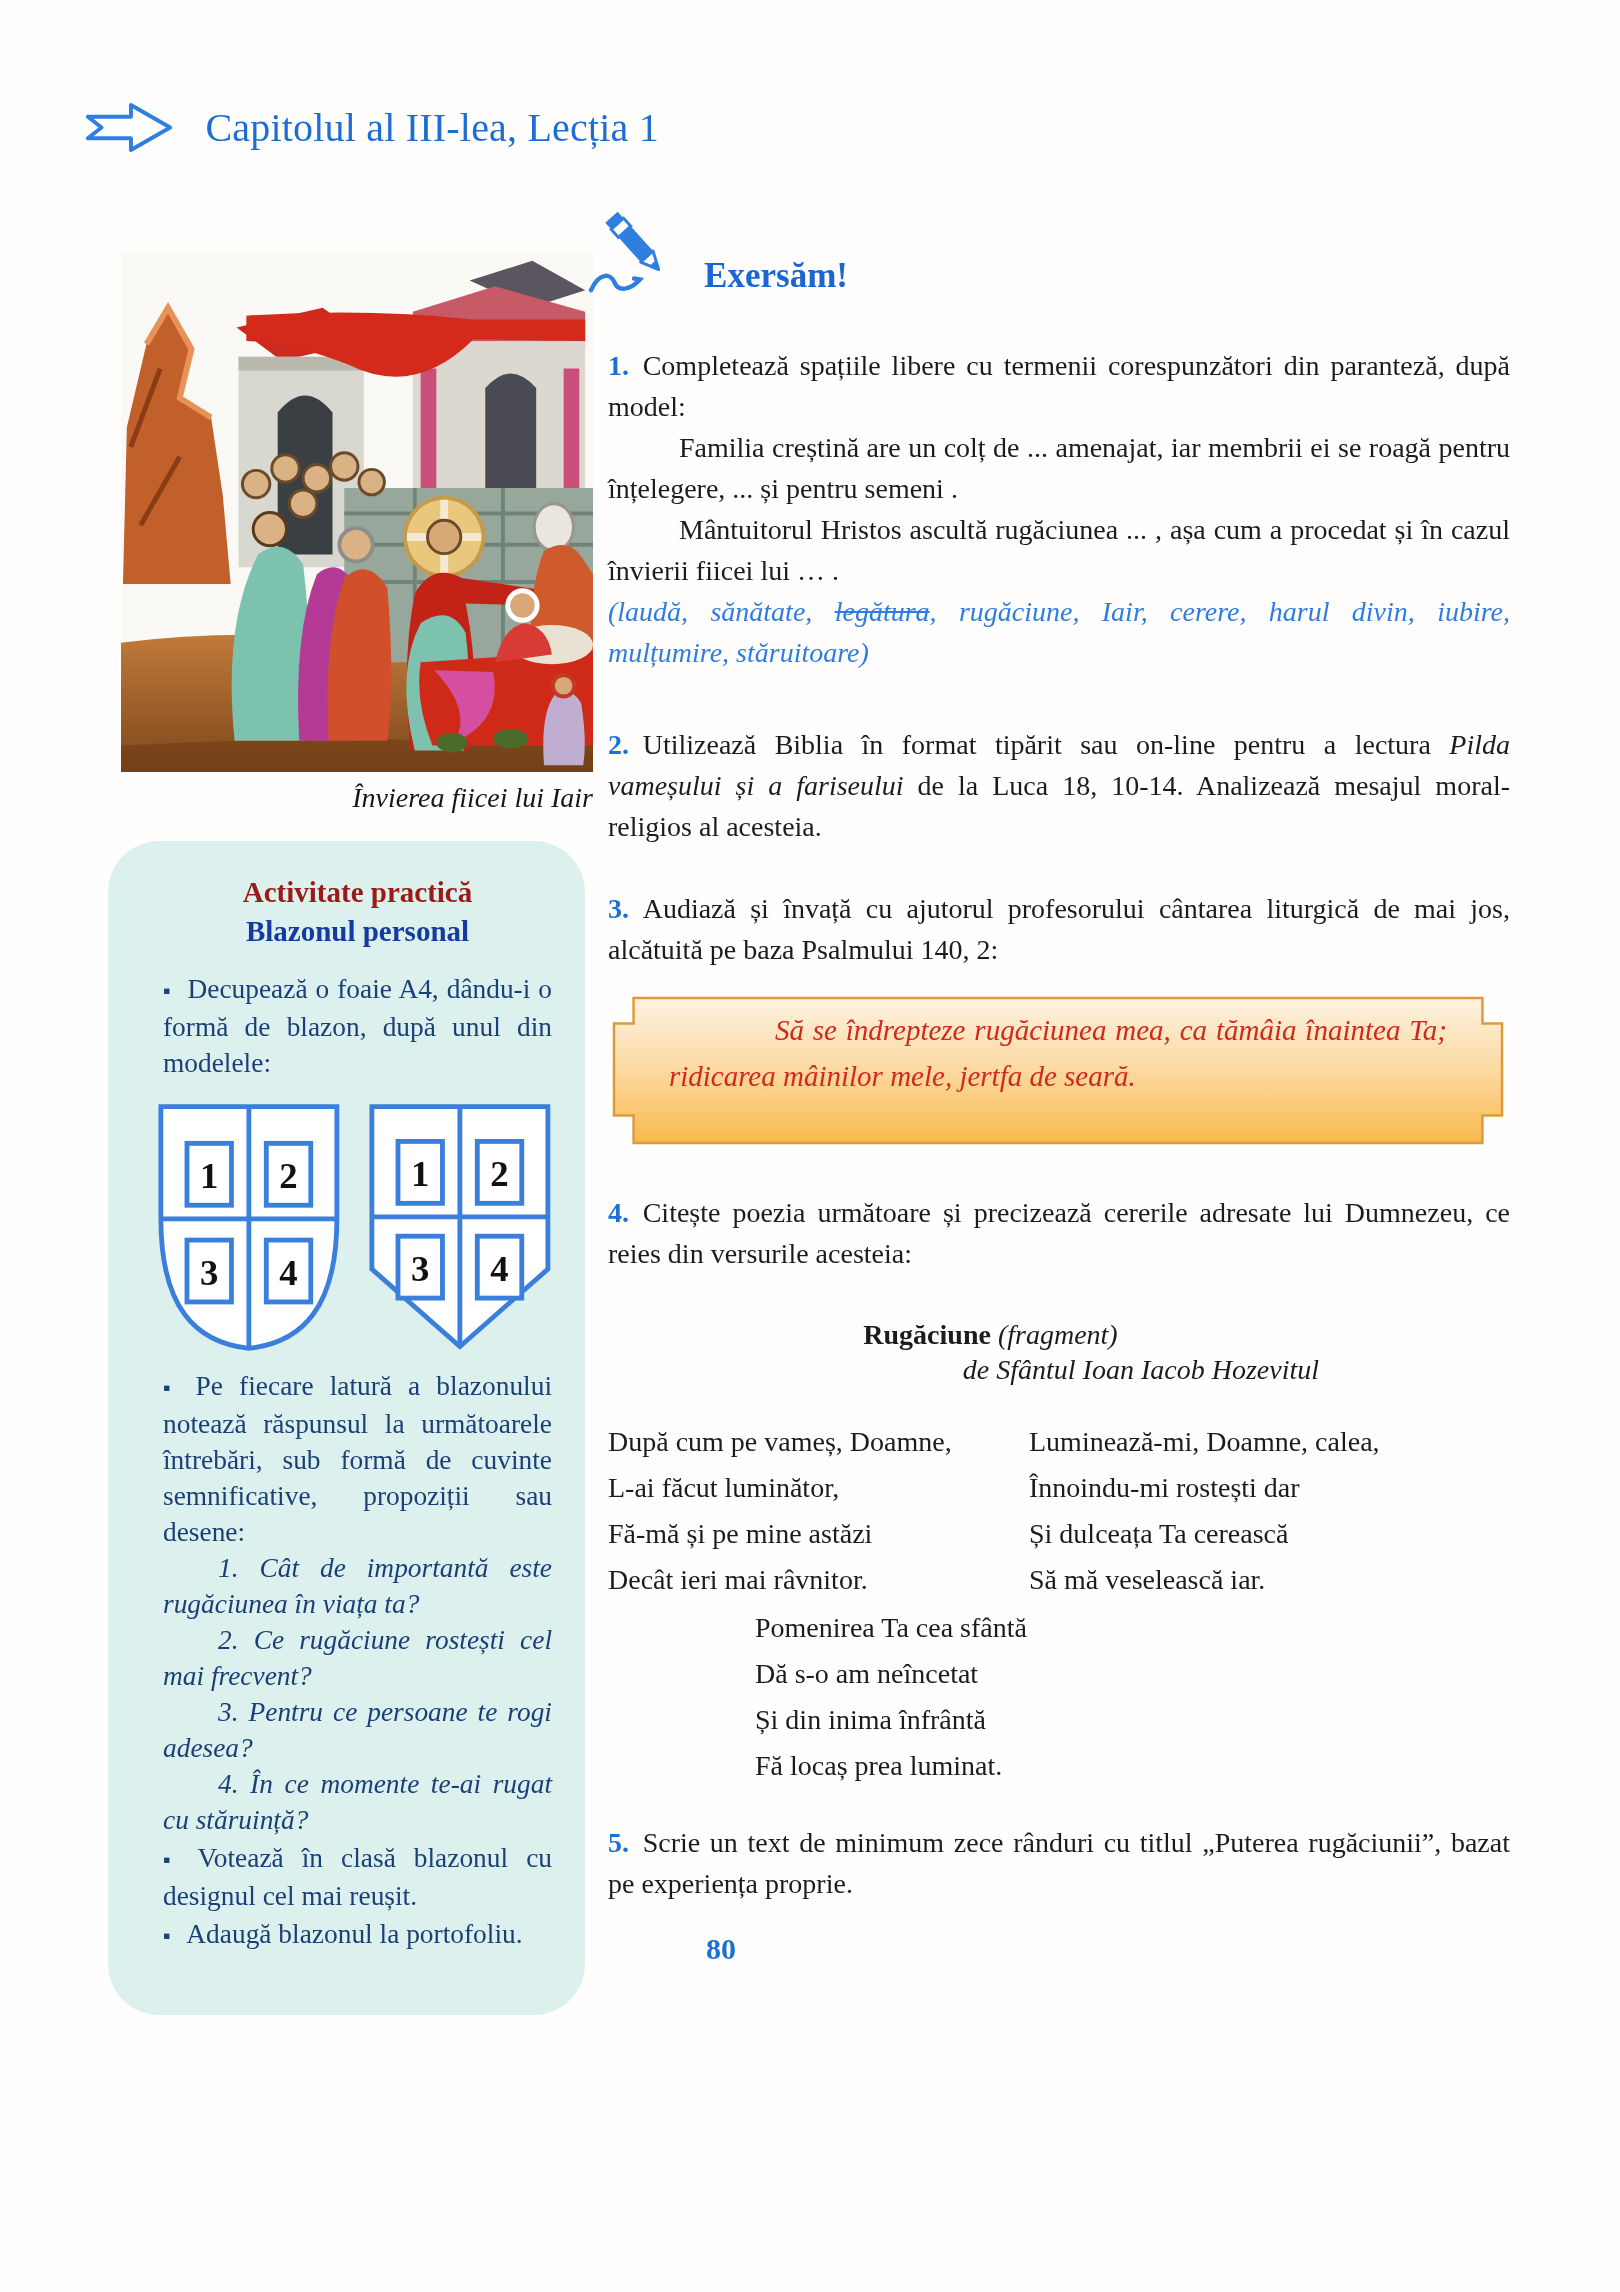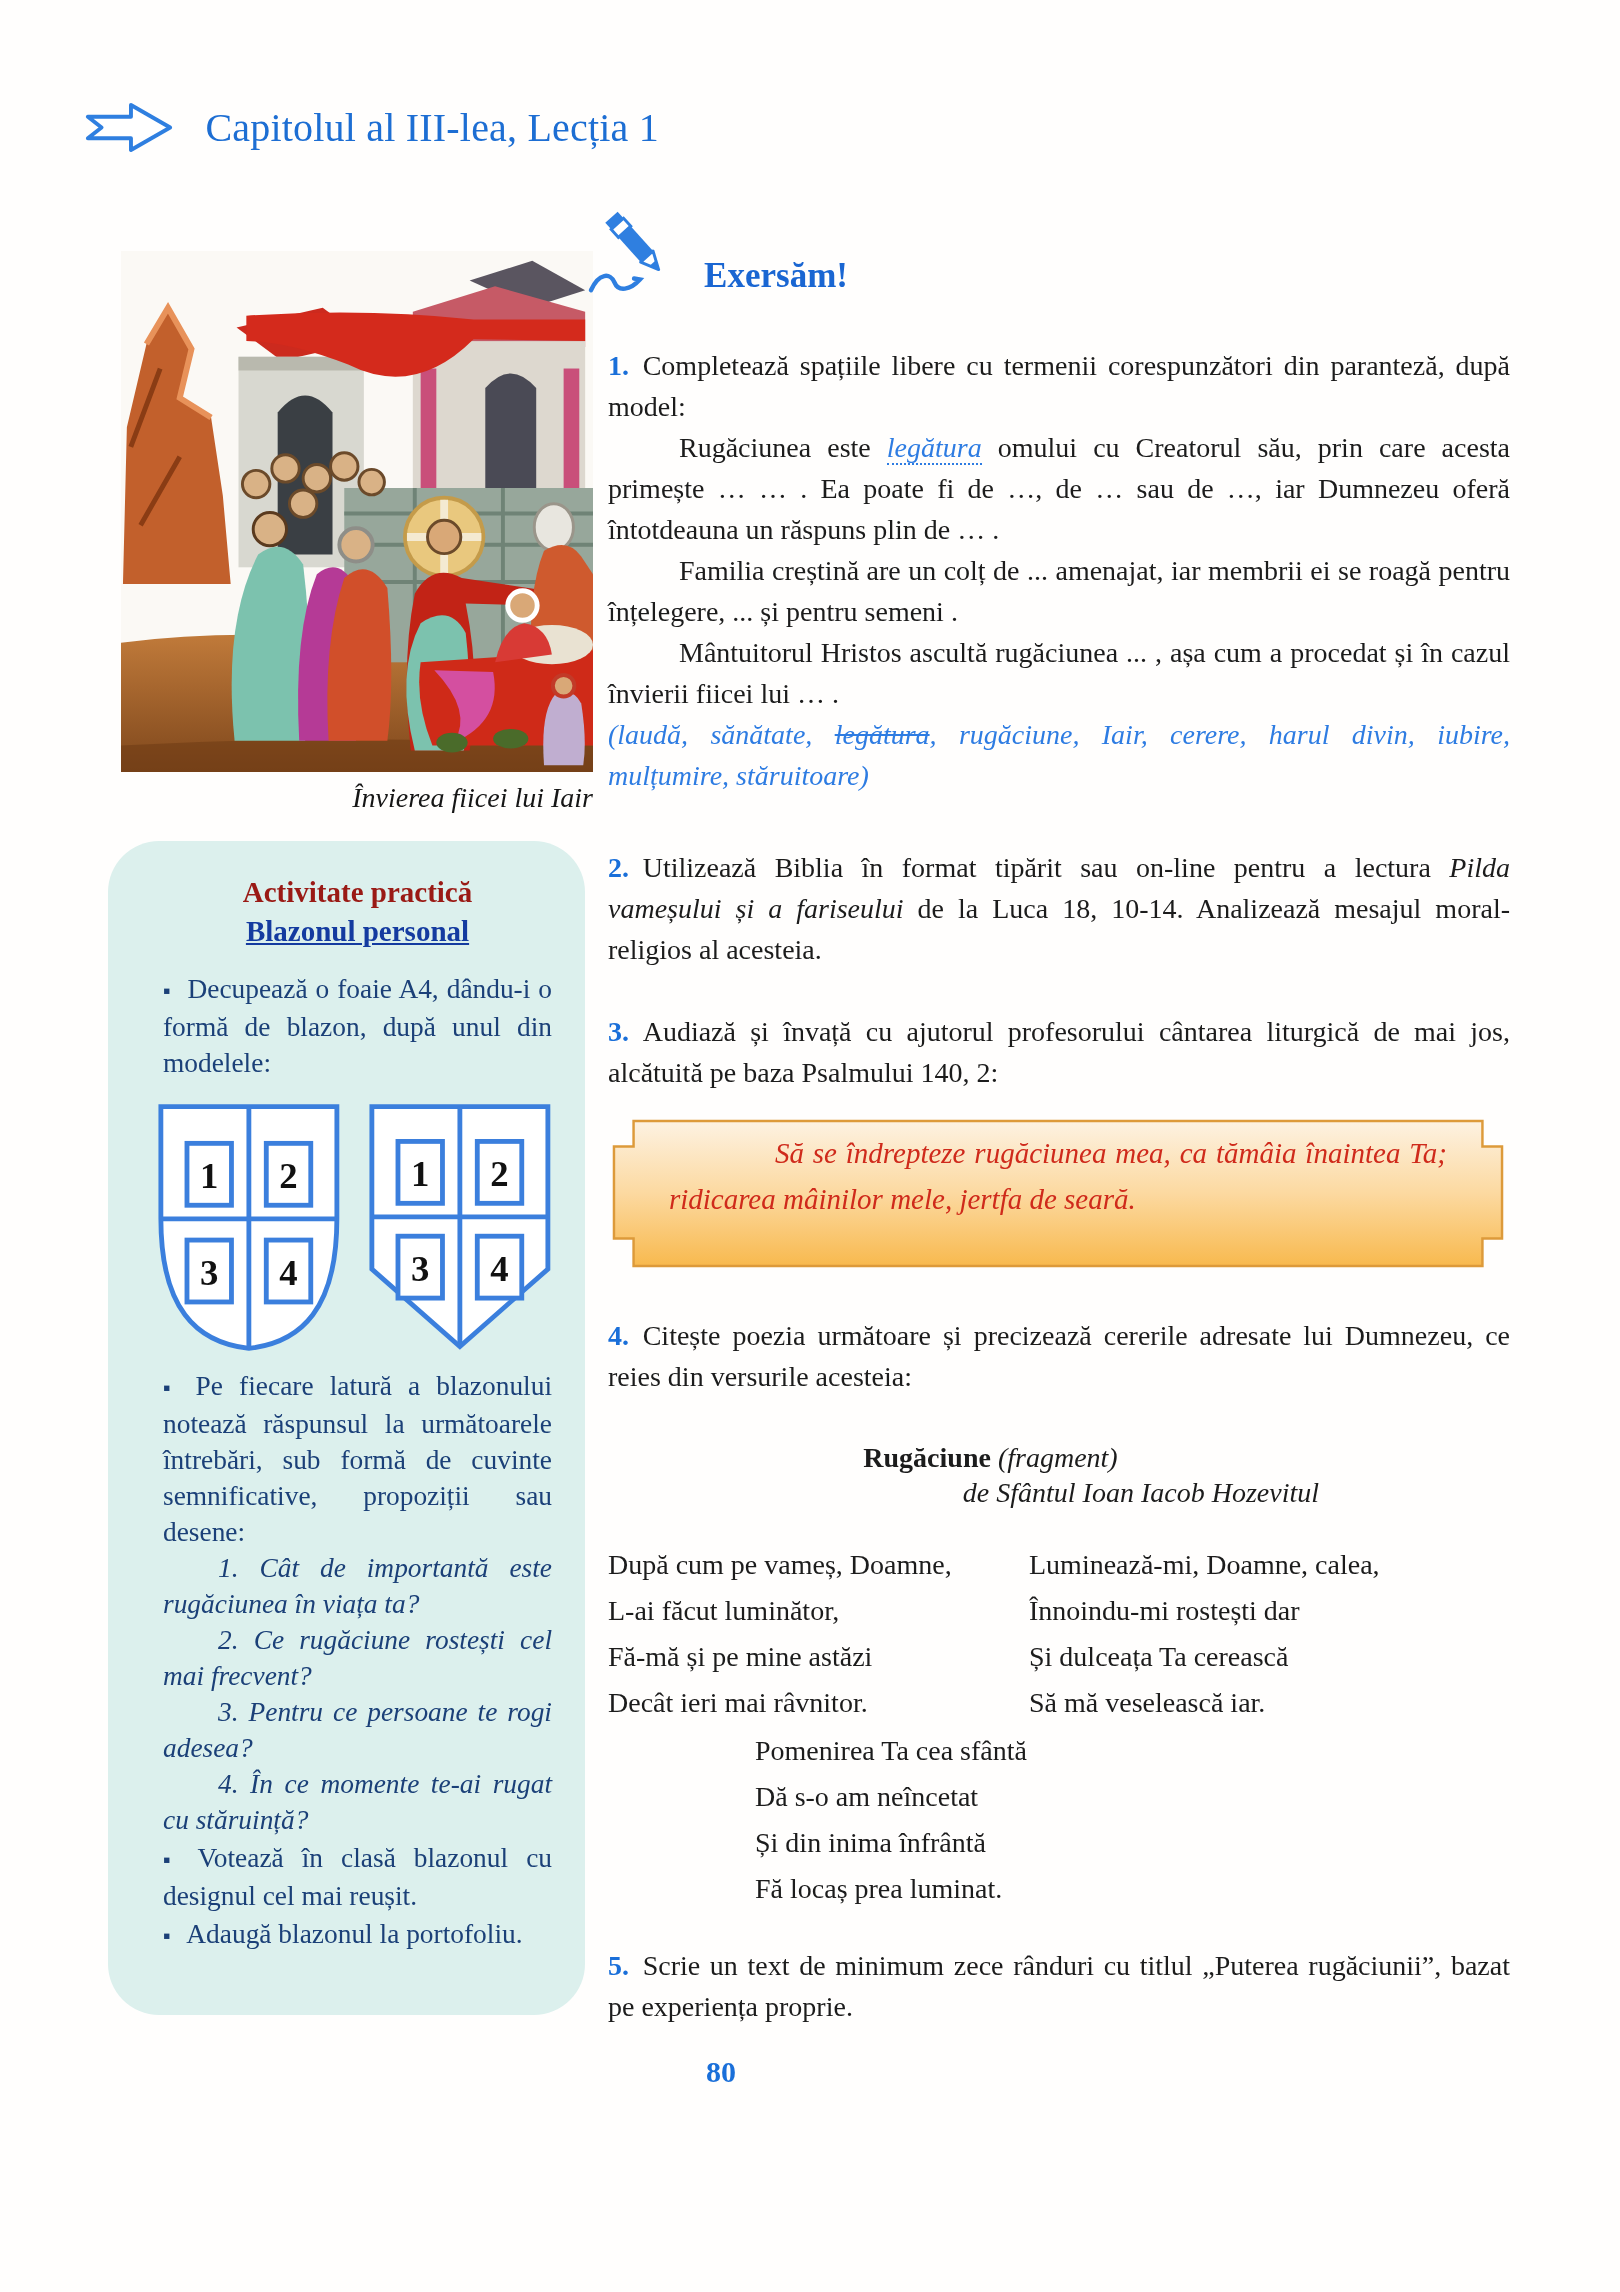--- a/index.html
+++ b/index.html
@@ -12,21 +12,21 @@
 
   
   .painting{position:absolute;left:121px;top:251px;width:472px;height:521px;}
   .fig-caption{position:absolute;left:121px;top:782px;width:472px;text-align:right;
                font-style:italic;font-size:28px;color:#161616;}
 
   .activity-box{position:absolute;left:108px;top:841px;width:477px;height:1174px;
                 background:#dcf0ed;border-radius:51px;box-sizing:border-box;
                 padding:29px 33px 19.6px 55px;overflow:hidden;}
   .act-kicker{text-align:center;font-weight:bold;font-size:29px;color:#9a1a15;margin:5.9px 0 0 0;}
-  .act-title{text-align:center;font-weight:bold;font-size:29px;color:#143ba0;margin:5.9px 0 0 0;text-decoration:underline;}
+  .act-title{text-align:center;font-weight:bold;font-size:29px;color:#143ba0;margin:5.9px 0 0 0;}
   .act-p{font-size:27.4px;line-height:36px;color:#1b4078;text-align:justify;margin:23.5px 0 0 0;}
   .act-p .bullet{color:#1b4078;font-size:21.6px;padding-right:15.7px;}
   .act-q{font-size:27.4px;line-height:36px;color:#1b4078;text-align:justify;font-style:italic;
          text-indent:55px;margin:0;}
   .shields-row{display:flex;gap:27.4px;margin:19.6px 0 7.8px -5.9px;}
 
   
   .right-col{position:absolute;left:608px;top:0;width:902px;}
   .exersam-row{display:flex;align-items:flex-end;margin:208px 0 0 -23.5px;height:94px;}
   .exersam-title{font-size:35px;font-weight:bold;color:#1a66d2;margin:0 0 5.9px 17.6px;}
@@ -205,21 +205,20 @@
           <rect x="44" y="20" width="17" height="34" fill="#2f7fe0"></rect>
           <polygon points="44,54 61,54 52.5,72" fill="#ffffff" stroke="#2f7fe0" stroke-width="3" stroke-linejoin="round"></polygon>
           <polygon points="49,63 56,63 52.5,72" fill="#2f7fe0"></polygon>
         </g>
         <path d="M6,84 C14,66 26,66 30,76 C34,86 46,84 56,73 L50,72" fill="none" stroke="#2f7fe0" stroke-width="4.5" stroke-linecap="round"></path>
       </svg>
       <div class="exersam-title">Exersăm!</div>
     </div>
 
     <p class="para mt"><span class="num">1.</span><span>Completează spațiile libere cu termenii corespunzători din paranteză, după model:</span></p>
-    <p class="para indent"><span>Rugăciunea este </span><span class="blue-word">legătura</span><span> omului cu Creatorul său, prin care acesta primește … … . Ea poate fi de …, de … sau de …, iar Dumnezeu oferă întotdeauna un răspuns plin de … .</span></p>
     <p class="para indent">Familia creștină are un colț de ... amenajat, iar membrii ei se roagă pentru înțelegere, ... și pentru semeni .</p>
     <p class="para indent">Mântuitorul Hristos ascultă rugăciunea ... , așa cum a procedat și în cazul învierii fiicei lui … .</p>
     <p class="para blue-it"><span>(laudă, sănătate, </span><span class="struck">legătura</span><span>, rugăciune, Iair, cerere, harul divin, iubire, mulțumire, stăruitoare)</span></p>
 
     <p class="para" style="margin-top:51px"><span class="num">2.</span><span>Utilizează Biblia în format tipărit sau on-line pentru a lectura </span><span class="italic">Pilda vameșului și a fariseului</span><span> de la Luca 18, 10-14. Analizează mesajul moral-religios al acesteia.</span></p>
 
     <p class="para" style="margin-top:41px"><span class="num">3.</span><span>Audiază și învață cu ajutorul profesorului cântarea liturgică de mai jos, alcătuită pe baza Psalmului 140, 2:</span></p>
 
     <div class="quote-box">
       <svg viewBox="0 0 910 152" width="892" height="149">

